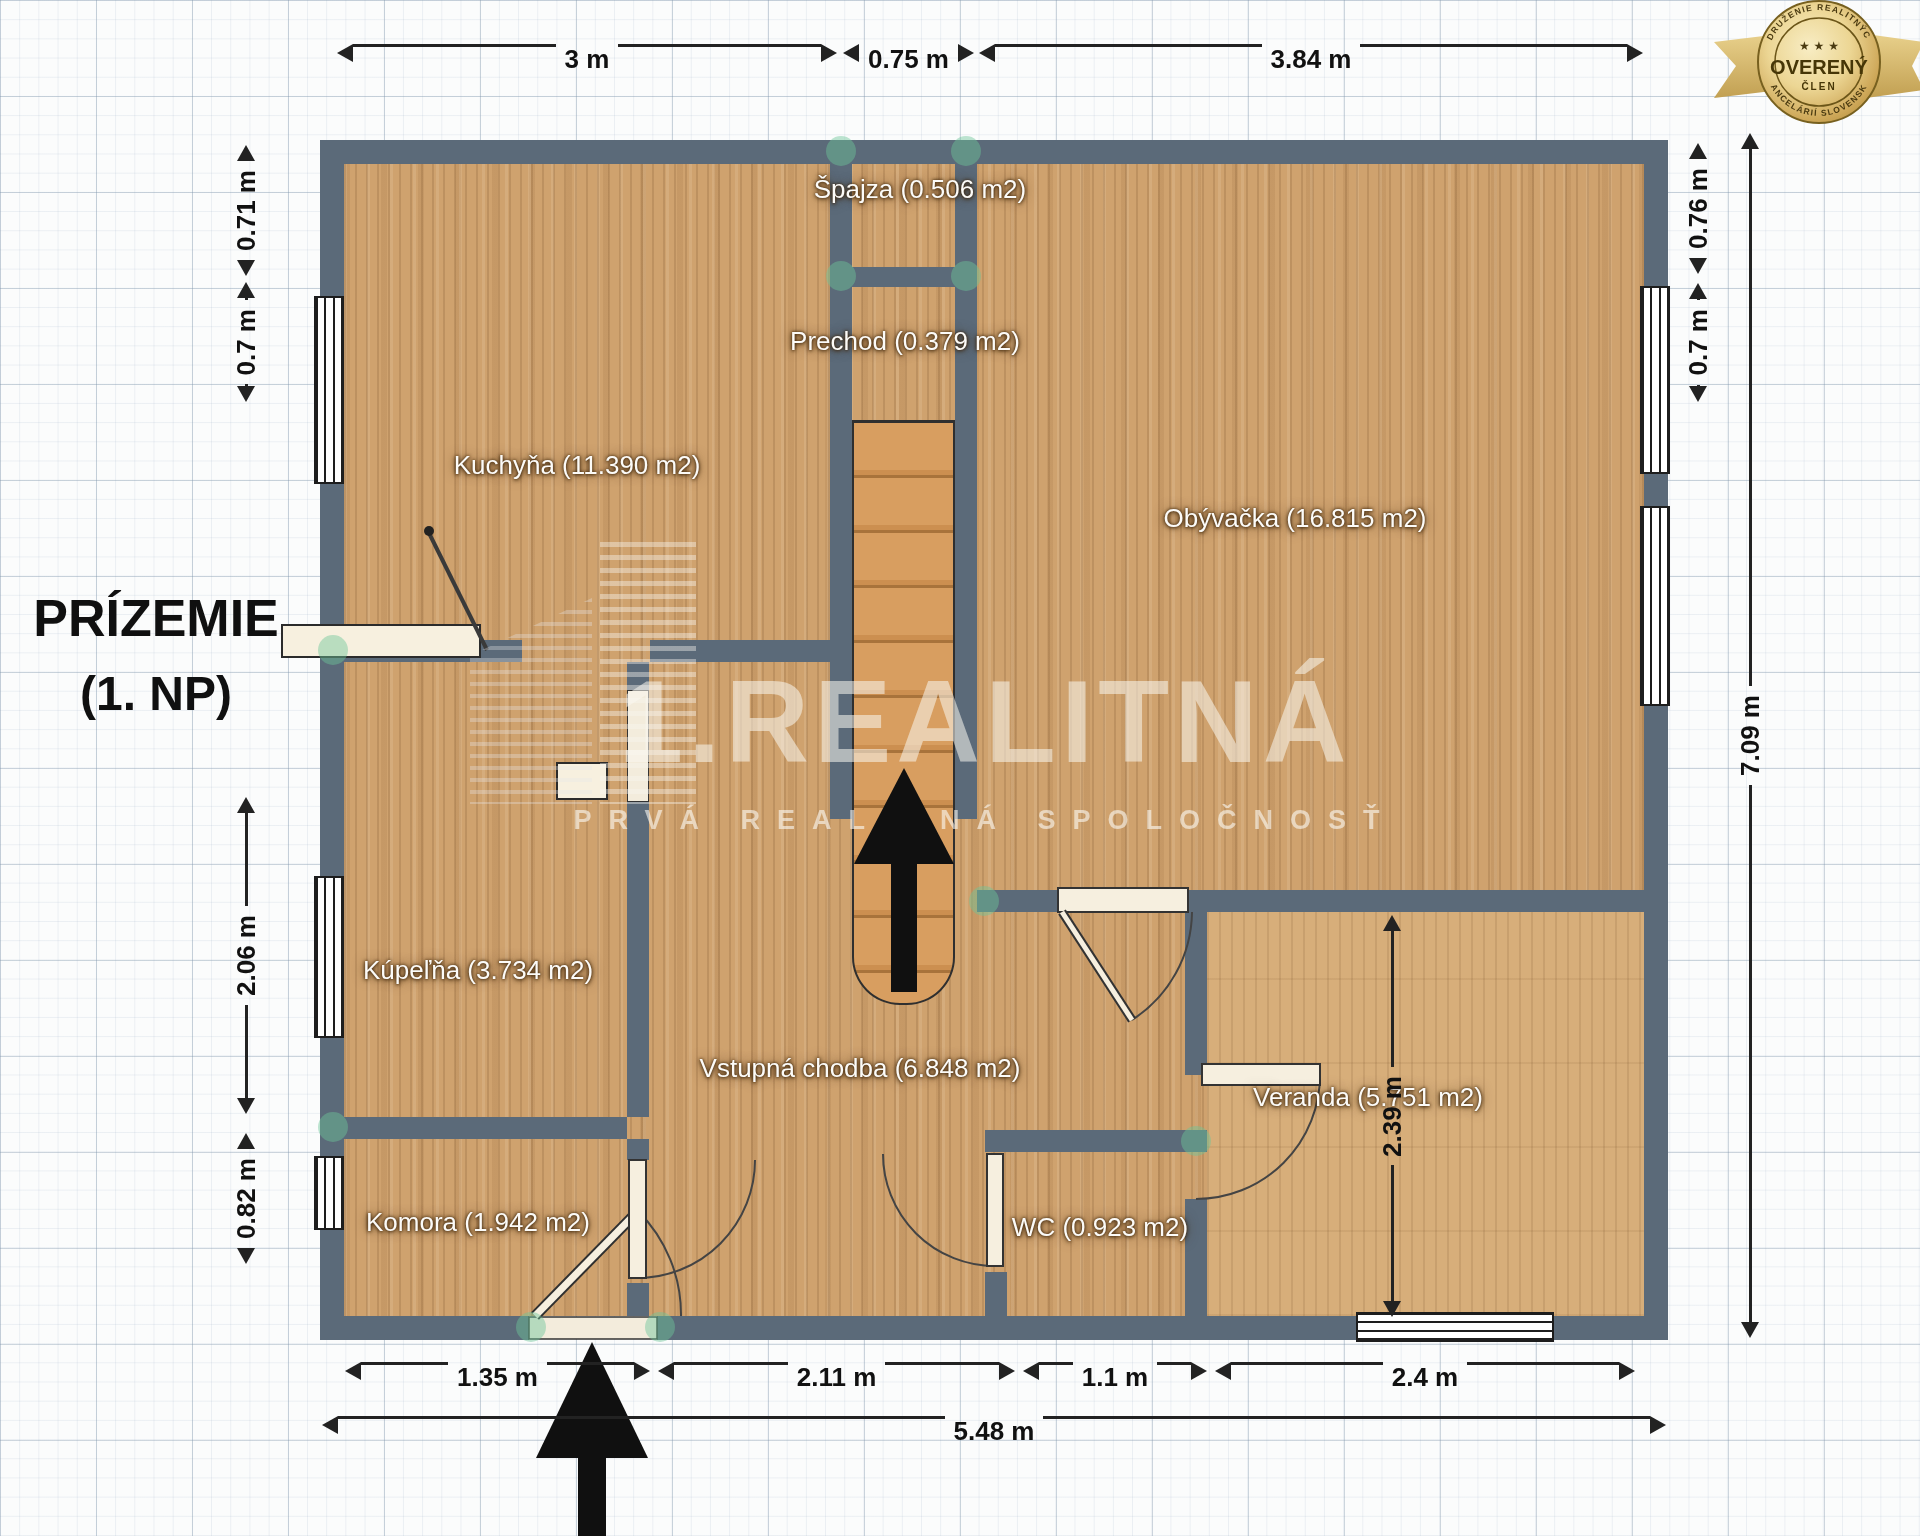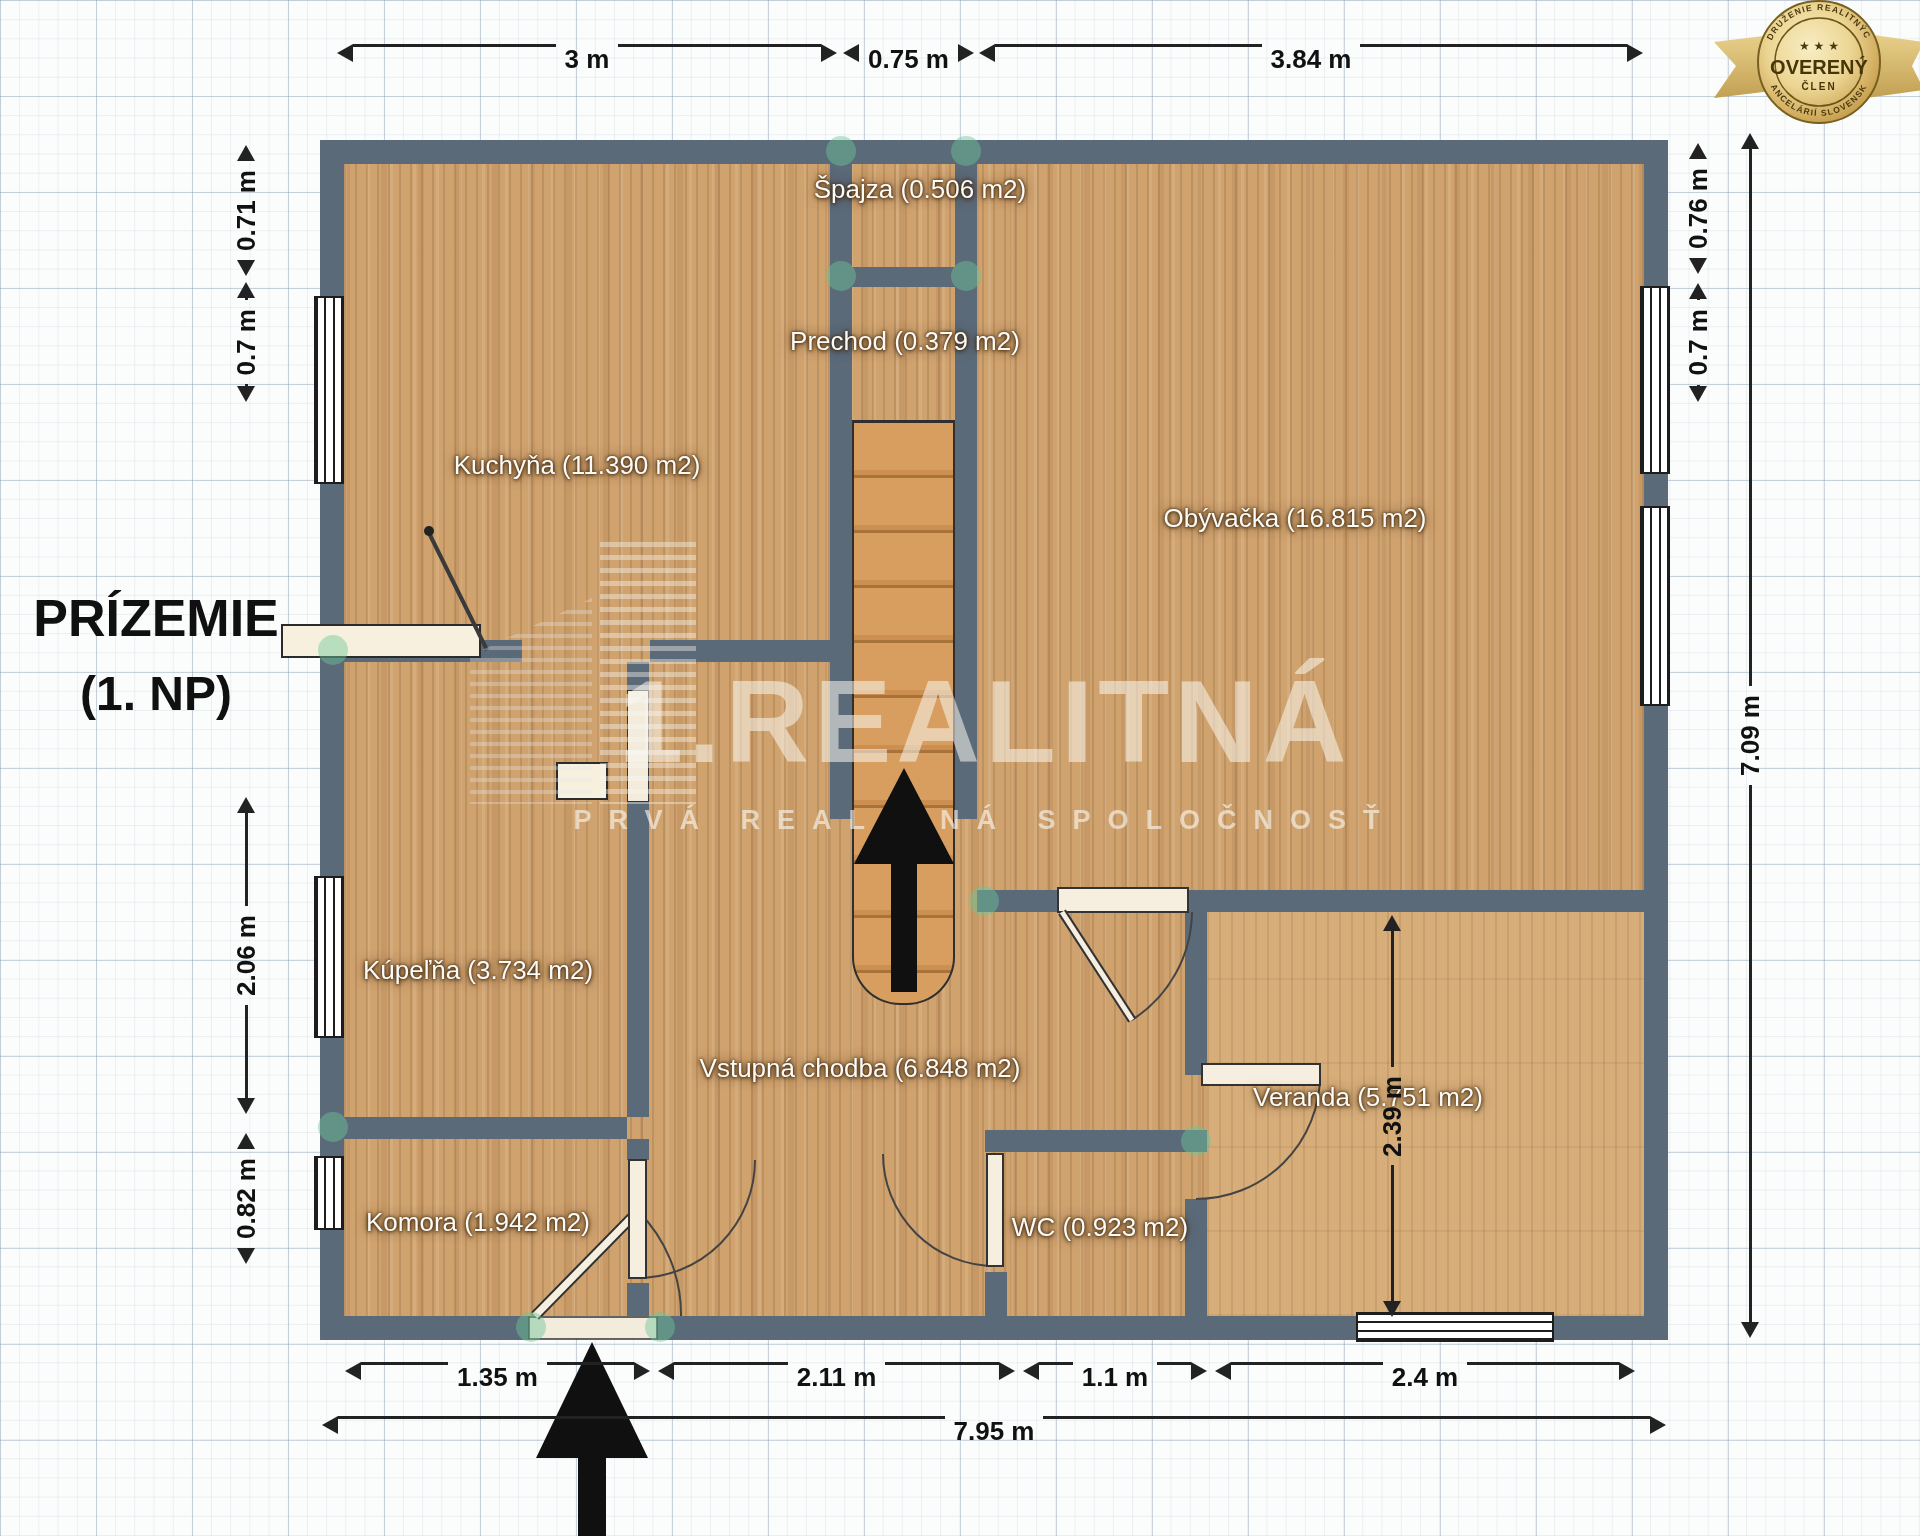--- a/index.html
+++ b/index.html
@@ -218,21 +218,21 @@
   <div class="hdim" style="left:1215px;top:1362px;width:420px">
     <span class="ar l"></span>
       <span class="hline"></span>
       <span class="dlbl">2.4 m</span>
       <span class="hline"></span>
       <span class="ar r"></span>
   </div>
   <div class="hdim" style="left:322px;top:1416px;width:1344px">
     <span class="ar l"></span>
       <span class="hline"></span>
-      <span class="dlbl">7.95 m</span>
+      <span class="dlbl">5.48 m</span>
       <span class="hline"></span>
       <span class="ar r"></span>
   </div>
 
   <div class="vdim" style="left:226px;top:145px;height:125px">
     <span class="ar u"></span>
       <span class="vline"></span>
       <span class="dlbl">0.71 m</span>
       <span class="vline"></span>
       <span class="ar d"></span>

